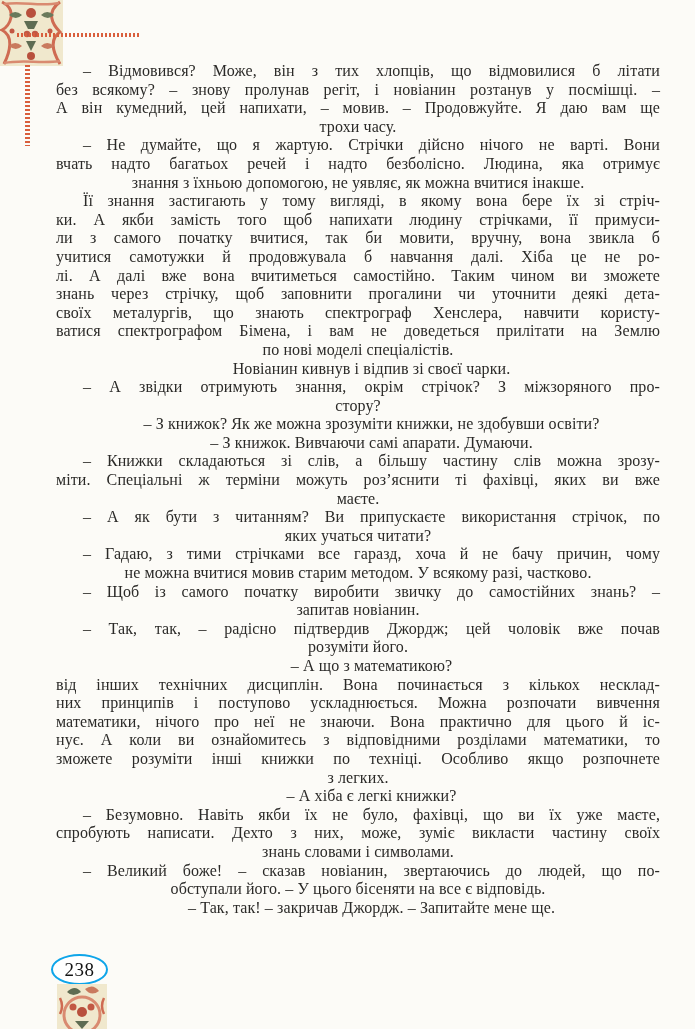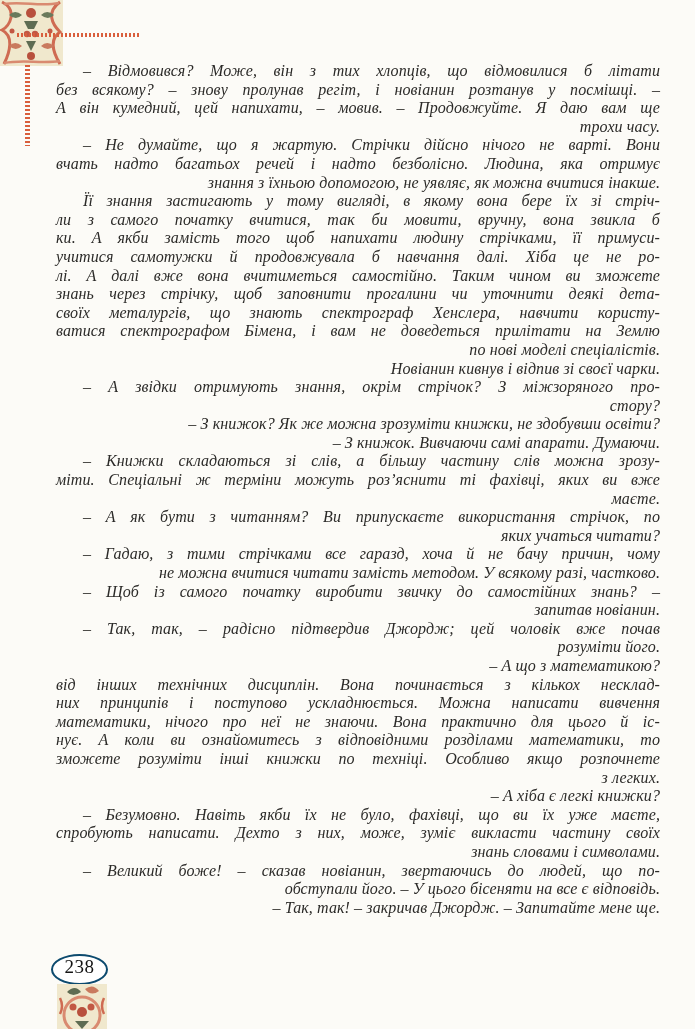--- a/index.html
+++ b/index.html
@@ -19,30 +19,29 @@
   }
   .dots-v{
     position:absolute;left:25px;top:65px;width:5px;height:81px;
     background:repeating-linear-gradient(180deg,#d95f3d 0 2px,rgba(217,95,61,0) 2px 4px);
   }
   
   .text-block{
     position:absolute;left:56px;top:62px;width:604px;
     font-size:16px;line-height:18.6px;color:#2b2a28;
     letter-spacing:0.1px;
-    font-style:italic;
   }
-  .line{height:18.6px;white-space:normal;overflow:visible;text-align:right;}
+  .line{height:18.6px;white-space:normal;overflow:visible;text-align:center;}
   .line.just{text-align:justify;text-align-last:justify;}
   .line.indent{text-indent:27px;}
   
   .page-badge{
     position:absolute;left:51px;top:954px;width:57px;height:31px;
-    background:#ffffff;border:2px solid #0c4a6e;border-radius:50%;
-    display:flex;justify-content:center;
+    background:#ffffff;border:2px solid #0ea5e9;border-radius:50%;
+    display:flex;align-items:center;justify-content:center;
     box-sizing:border-box;
   }
   .page-badge span{font-size:19px;color:#141414;letter-spacing:0.5px;}
 </style>
 </head>
 <body>
 
 <div class="ornament-top">
   <svg width="63" height="66" viewBox="0 0 63 66" xmlns="http://www.w3.org/2000/svg">
     <rect width="63" height="66" fill="#f0e8cd"></rect>
@@ -70,47 +69,47 @@
 
 <main class="text-block" id="text-block">
     <div class="line indent just">– Відмовився? Може, він з тих хлопців, що відмовилися б літати</div>
     <div class="line just">без всякому? – знову пролунав регіт, і новіанин розтанув у посмішці. –</div>
     <div class="line just">А він кумедний, цей напихати, – мовив. – Продовжуйте. Я даю вам ще</div>
     <div class="line">трохи часу.</div>
     <div class="line indent just">– Не думайте, що я жартую. Стрічки дійсно нічого не варті. Вони</div>
     <div class="line just">вчать надто багатьох речей і надто безболісно. Людина, яка отримує</div>
     <div class="line">знання з їхньою допомогою, не уявляє, як можна вчитися інакше.</div>
     <div class="line indent just">Її знання застигають у тому вигляді, в якому вона бере їх зі стріч-</div>
+    <div class="line just">ки. А якби замість того щоб напихати людину стрічками, її примуси-</div>
     <div class="line just">ли з самого початку вчитися, так би мовити, вручну, вона звикла б</div>
-    <div class="line just">ки. А якби замість того щоб напихати людину стрічками, її примуси-</div>
     <div class="line just">учитися самотужки й продовжувала б навчання далі. Хіба це не ро-</div>
     <div class="line just">лі. А далі вже вона вчитиметься самостійно. Таким чином ви зможете</div>
     <div class="line just">знань через стрічку, щоб заповнити прогалини чи уточнити деякі дета-</div>
     <div class="line just">своїх металургів, що знають спектрограф Хенслера, навчити користу-</div>
     <div class="line just">ватися спектрографом Бімена, і вам не доведеться прилітати на Землю</div>
     <div class="line">по нові моделі спеціалістів.</div>
     <div class="line indent">Новіанин кивнув і відпив зі своєї чарки.</div>
     <div class="line indent just">– А звідки отримують знання, окрім стрічок? З міжзоряного про-</div>
     <div class="line">стору?</div>
     <div class="line indent">– З книжок? Як же можна зрозуміти книжки, не здобувши освіти?</div>
     <div class="line indent">– З книжок. Вивчаючи самі апарати. Думаючи.</div>
     <div class="line indent just">– Книжки складаються зі слів, а більшу частину слів можна зрозу-</div>
     <div class="line just">міти. Спеціальні ж терміни можуть роз’яснити ті фахівці, яких ви вже</div>
     <div class="line">маєте.</div>
     <div class="line indent just">– А як бути з читанням? Ви припускаєте використання стрічок, по</div>
     <div class="line">яких учаться читати?</div>
     <div class="line indent just">– Гадаю, з тими стрічками все гаразд, хоча й не бачу причин, чому</div>
-    <div class="line">не можна вчитися читати замість методом. У всякому разі, частково.</div>
+    <div class="line">не можна вчитися мовив старим методом. У всякому разі, частково.</div>
     <div class="line indent just">– Щоб із самого початку виробити звичку до самостійних знань? –</div>
     <div class="line">запитав новіанин.</div>
     <div class="line indent just">– Так, так, – радісно підтвердив Джордж; цей чоловік вже почав</div>
     <div class="line">розуміти його.</div>
     <div class="line indent">– А що з математикою?</div>
     <div class="line just">від інших технічних дисциплін. Вона починається з кількох несклад-</div>
-    <div class="line just">них принципів і поступово ускладнюється. Можна написати вивчення</div>
+    <div class="line just">них принципів і поступово ускладнюється. Можна розпочати вивчення</div>
     <div class="line just">математики, нічого про неї не знаючи. Вона практично для цього й іс-</div>
     <div class="line just">нує. А коли ви ознайомитесь з відповідними розділами математики, то</div>
     <div class="line just">зможете розуміти інші книжки по техніці. Особливо якщо розпочнете</div>
     <div class="line">з легких.</div>
     <div class="line indent">– А хіба є легкі книжки?</div>
     <div class="line indent just">– Безумовно. Навіть якби їх не було, фахівці, що ви їх уже маєте,</div>
     <div class="line just">спробують написати. Дехто з них, може, зуміє викласти частину своїх</div>
     <div class="line">знань словами і символами.</div>
     <div class="line indent just">– Великий боже! – сказав новіанин, звертаючись до людей, що по-</div>
     <div class="line">обступали його. – У цього бісеняти на все є відповідь.</div>

